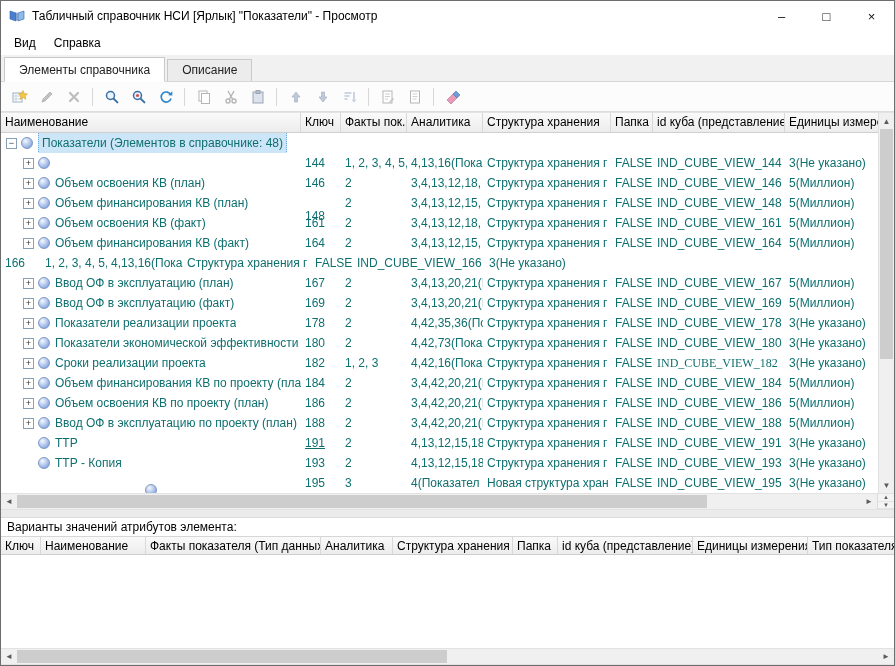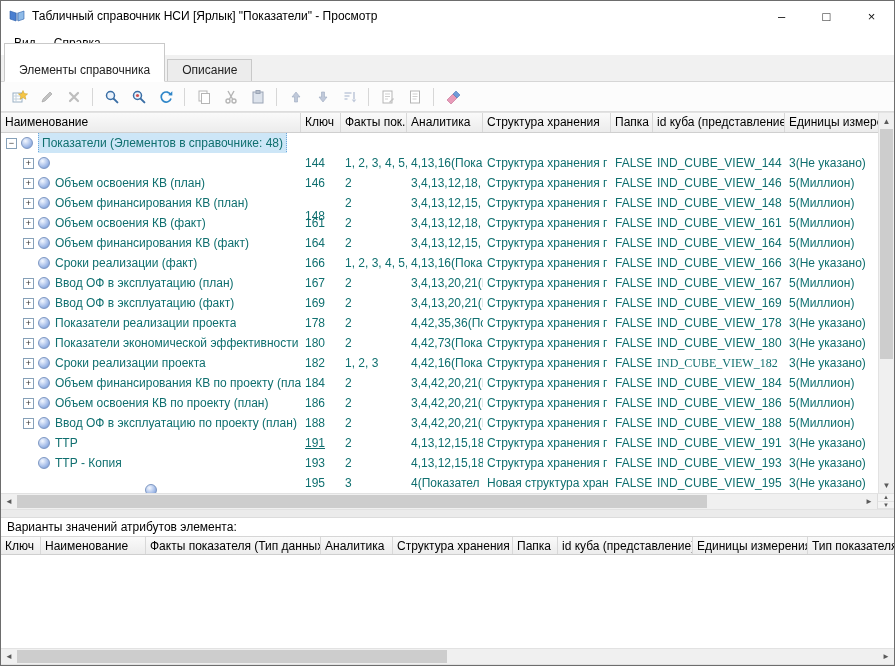--- a/index.html
+++ b/index.html
@@ -15,21 +15,21 @@
   .win-controls{display:flex;height:30px;flex:0 0 auto}
   .wbtn{width:45px;height:30px;display:flex;align-items:center;justify-content:center;font-size:13px;color:#111;cursor:default}
 
   
   .menubar{height:24px;flex:0 0 auto;display:flex;align-items:center;background:#fff;padding-left:4px}
   .menu-item{padding:3px 9px;cursor:default}
 
   
   .tabstrip{height:27px;flex:0 0 auto;background:#f1f1f1;display:flex;align-items:flex-end;padding-left:3px;border-bottom:1px solid #d6d6d6}
   .tab{padding:3px 14px 4px;border:1px solid #c9c9c9;border-bottom:none;background:#ececec;margin-right:2px;white-space:nowrap;color:#222}
-  .tab.active{background:#fff;padding-top:19px;margin-bottom:-1px;border-bottom:1px solid #fff}
+  .tab.active{background:#fff;padding-top:5px;margin-bottom:-1px;border-bottom:1px solid #fff}
 
   
   .toolbar{height:30px;flex:0 0 auto;display:flex;align-items:center;background:#fcfcfc;border-bottom:1px solid #ddd;padding:0 5px}
   .tbtn{width:27px;height:25px;display:flex;align-items:center;justify-content:center;border:1px solid transparent;border-radius:2px}
   .ticon,.ticon svg{width:16px;height:16px;display:block}
   .tsep{width:1px;height:18px;background:#d7d7d7;margin:0 5px;flex:0 0 auto}
 
   
   .grid-area{display:flex;flex:0 0 auto;border-top:1px solid #e3e3e3}
   .grid-main{flex:1;overflow:hidden}
@@ -314,26 +314,20 @@
             </div>
             <div class="cell" style="width: 40px;">164</div>
             <div class="cell" style="width: 66px;">2</div>
             <div class="cell" style="width: 76px;">3,4,13,12,15,</div>
             <div class="cell" style="width: 128px;">Структура хранения г</div>
             <div class="cell" style="width: 42px;">FALSE</div>
             <div class="cell" style="width: 132px;">IND_CUBE_VIEW_164</div>
             <div class="cell" style="width: 95px;">5(Миллион)</div>
           </div>
           <div class="trow">
-            <div class="cell namecell" style="width: 300px;">
-              <span class="indent"></span>
-              <span class="expand spacer"></span>
-              <span class="sphere"></span>
-              <span class="rowlabel">Сроки реализации (факт)</span>
-            </div>
             <div class="cell" style="width: 40px;">166</div>
             <div class="cell" style="width: 66px;">1, 2, 3, 4, 5, 6,</div>
             <div class="cell" style="width: 76px;">4,13,16(Пока</div>
             <div class="cell" style="width: 128px;">Структура хранения г</div>
             <div class="cell" style="width: 42px;">FALSE</div>
             <div class="cell" style="width: 132px;">IND_CUBE_VIEW_166</div>
             <div class="cell" style="width: 95px;">3(Не указано)</div>
           </div>
           <div class="trow">
             <div class="cell namecell" style="width: 300px;">

